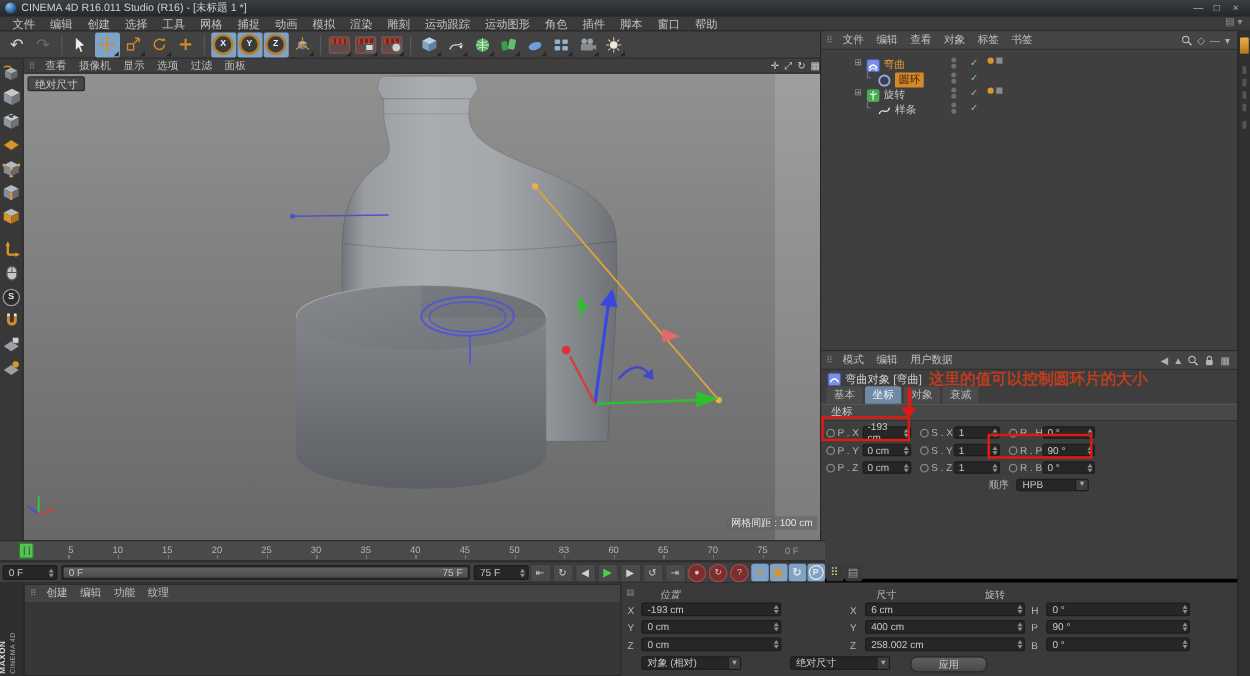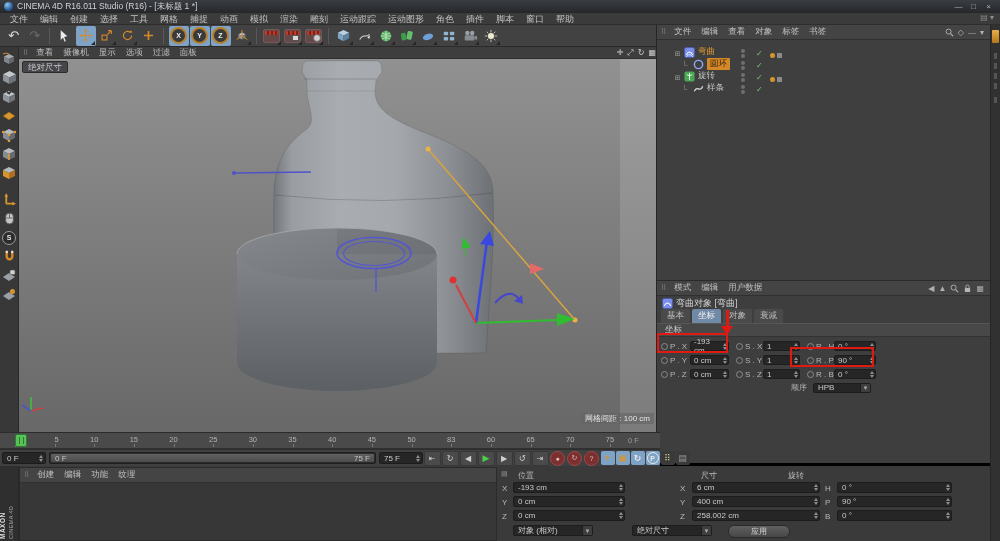--- a/index.html
+++ b/index.html
@@ -64,21 +64,21 @@
 
   
   .rightcol{position:absolute;left:656px;top:25px;width:334px;height:437px;background:#3f3f3f;
     border-left:1px solid #262626;box-sizing:border-box;}
   .om-header,.attr-h,.mat-h{height:14px;background:#444;display:flex;align-items:center;
     font-size:8.5px;color:#c0c0c0;padding:0 4px;border-bottom:1px solid #303030;}
   .grip{color:#8a8a8a;font-size:7px;margin-right:3px;}
   .hmi{padding:0 5px;white-space:nowrap;}
   .h-icons{margin-left:auto;display:flex;align-items:center;gap:4px;color:#b0b0b0;font-size:8px;padding-right:2px;}
   .om-body{height:240px;background:#3f3f3f;padding-top:6px;box-sizing:border-box;position:relative;}
-  .orow{height:12px;display:flex;align-items:flex-end;font-size:8.5px;position:relative;padding-left:16px;}
+  .orow{height:12px;display:flex;align-items:flex-start;font-size:8.5px;position:relative;padding-left:5px;margin-left:20px;}
   .twist{width:9px;color:#9a9a9a;font-size:7px;text-align:center;flex:none;}
   .treeL{width:9px;margin-left:9px;color:#8a8a8a;font-size:8px;flex:none;}
   .oicon{width:12px;height:12px;margin:0 2px;flex:none;display:flex;align-items:center;}
   .oname{white-space:nowrap;}
   .oname.sel{color:#e29a2f;}
   .oname.hl{background:#d4882a;color:#2e1f08;padding:0 3px;border-radius:1px;}
   .odots{position:absolute;left:84px;display:flex;flex-direction:column;gap:1px;}
   .odots i{width:4px;height:4px;border-radius:50%;background:#6f6f6f;display:block;}
   .ocheck{position:absolute;left:99px;color:#7ec97e;font-size:8px;}
   .otags{position:absolute;left:113px;display:flex;gap:2px;align-items:center;}
@@ -764,20 +764,21 @@
         </div>
         <div class="orderrow">
           <span style="margin-left:132px;">顺序</span>
           <span class="dd" style="width:58px;margin-left:6px;">
             <span>HPB</span>
               <span class="ddb">▼</span>
           </span>
         </div>
       </div>
 
+      <div class="rednote" style="left:86px;top:14px;">这里的值可以控制圆环片的大小</div>
       <div class="redarrow" style="left:66px;top:29px;width:12px;height:26px;">
         <span class="stem"></span>
           <span class="head"></span>
       </div>
       <div class="redbox" style="left:0;top:52px;width:67px;height:16px;"></div>
       <div class="redbox" style="left:133px;top:66px;width:80px;height:16px;"></div>
     </div>
   </div>
 
   <div class="rstrip">
@@ -871,21 +872,21 @@
         <span class="hmi">创建</span>
             <span class="hmi">编辑</span>
             <span class="hmi">功能</span>
             <span class="hmi">纹理</span>
           </span>
       </div>
     </div>
 
     <div class="coords">
       <span class="grip abs" style="left:4px;top:4px;">▤</span>
-      <span class="ch" style="left:21px;">位置</span>
+      <span class="ch" style="left:31px;font-style:italic;">位置</span>
       <span class="ch" style="left:204px;">尺寸</span>
       <span class="ch" style="left:291px;">旋转</span>
 
       <span class="clabel" style="left:5px;top:18px;">X</span>
       <span class="cfield" style="left:16px;top:16px;width:112px;">
           <span>-193 cm</span>
           <span class="sp">
             <i class="u"></i>
             <i class="d"></i>
           </span>

